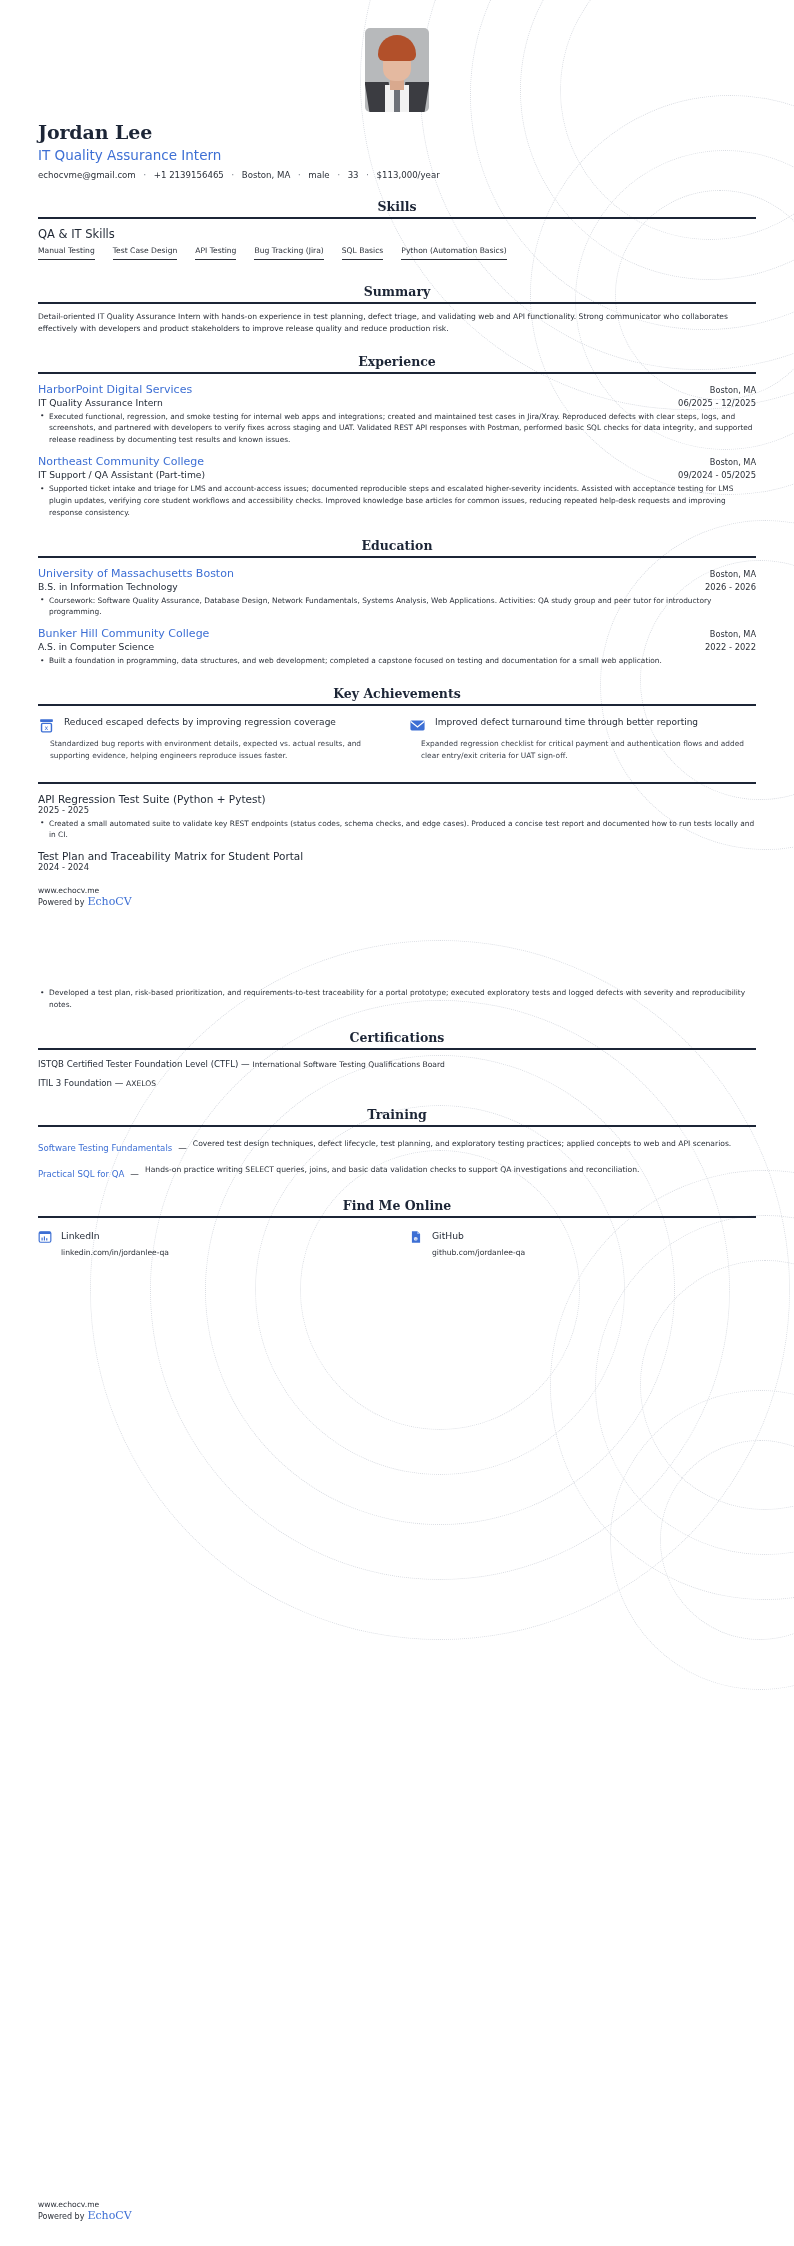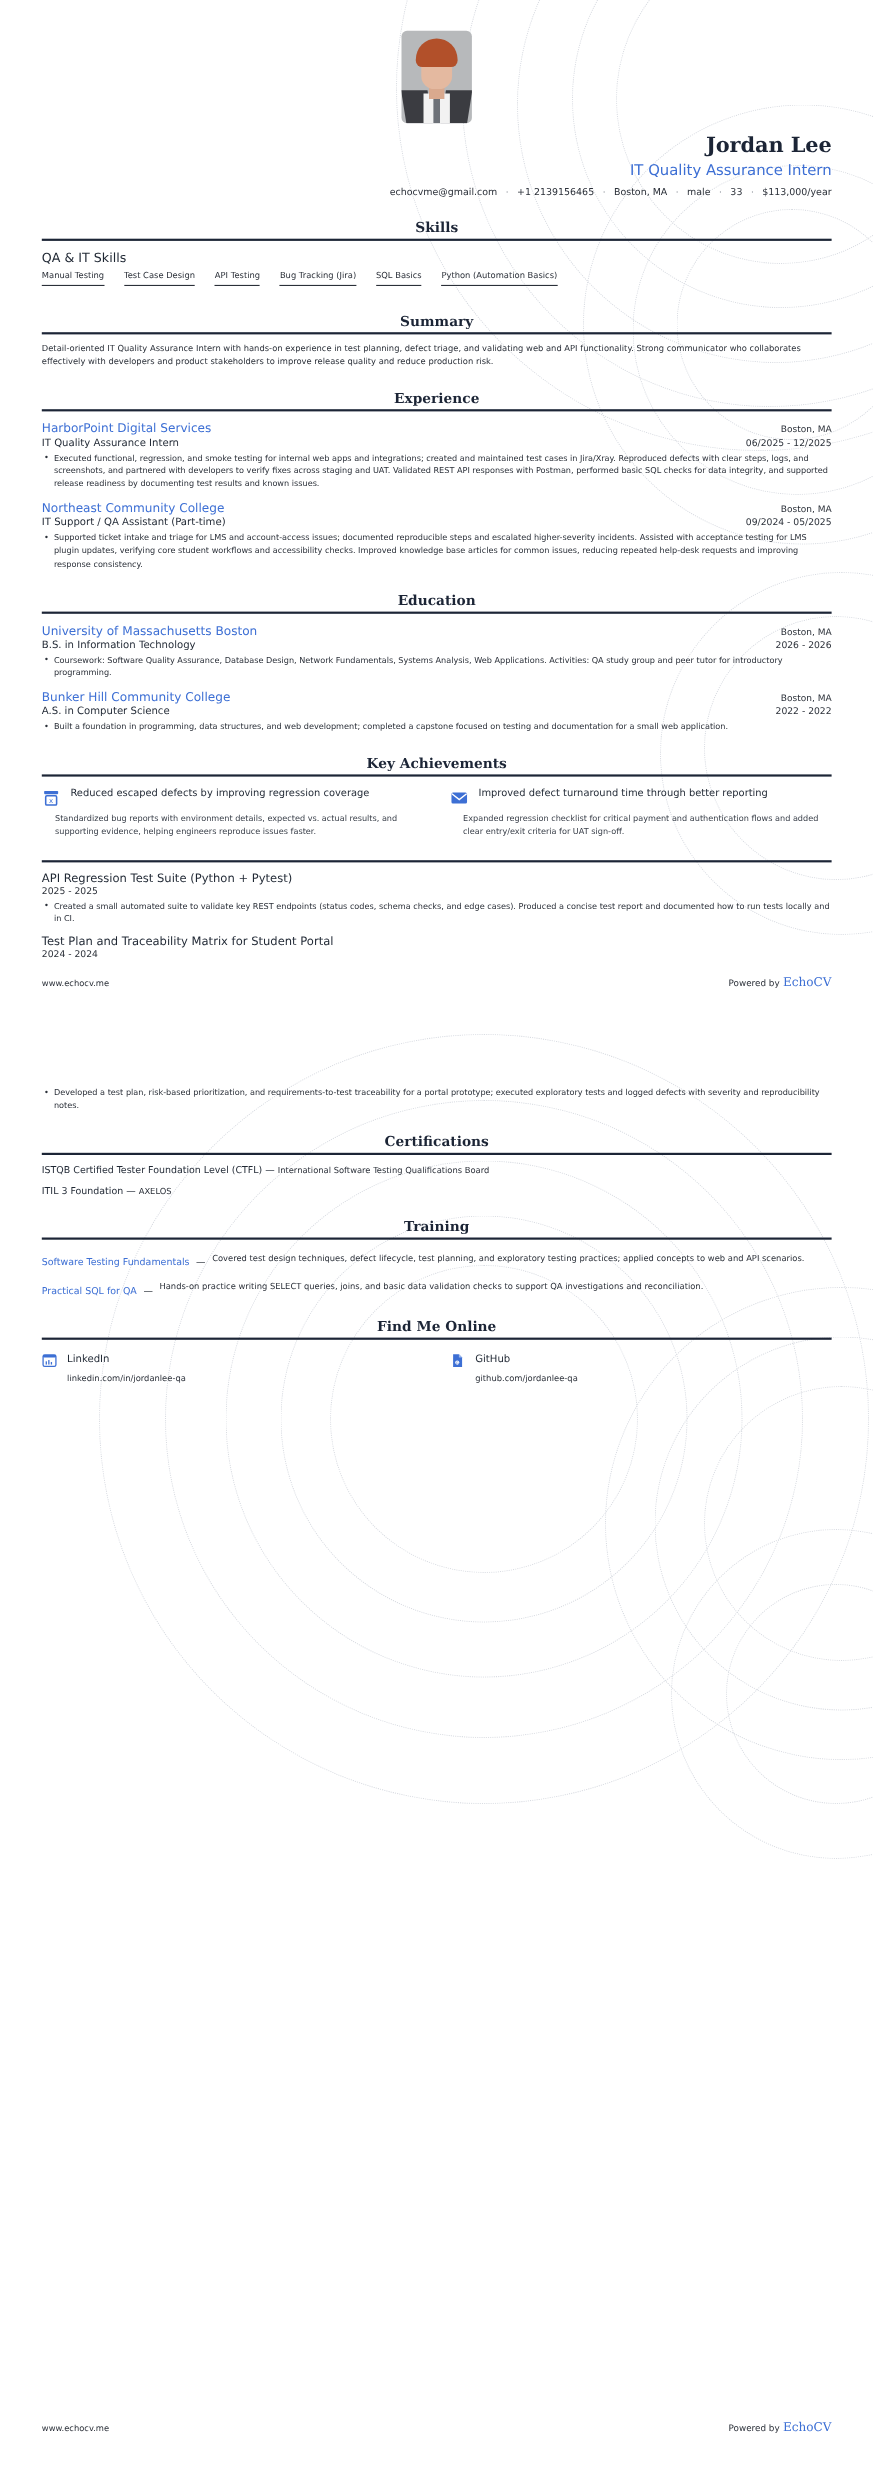--- a/index.html
+++ b/index.html
@@ -32,21 +32,21 @@
 
   
   .page {
     position: relative;
     z-index: 1;
     width: 794px;
     padding: 0 38px;
   }
 
   
-  .header { text-align: right; padding-top: 28px; }
+  .header { text-align: left; padding-top: 28px; }
   .photo {
     width: 64px; height: 84px;
     margin: 0 auto;
     border-radius: 5px;
     overflow: hidden;
     background: #b7b9bb;
     position: relative;
   }
   .photo .hair {
     position: absolute; left: 13px; top: 7px;
@@ -310,20 +310,21 @@
 
   
   .pagefoot {
     position: absolute;
     left: 38px;
     right: 38px;
     display: flex;
     justify-content: space-between;
     align-items: baseline;
     z-index: 2;
+    flex-direction: column;
   }
   .foot-url {
     font-size: 7.6px;
     color: #2b3039;
   }
   .foot-right {
     font-size: 8px;
     color: #2b3039;
   }
   .foot-brand {

